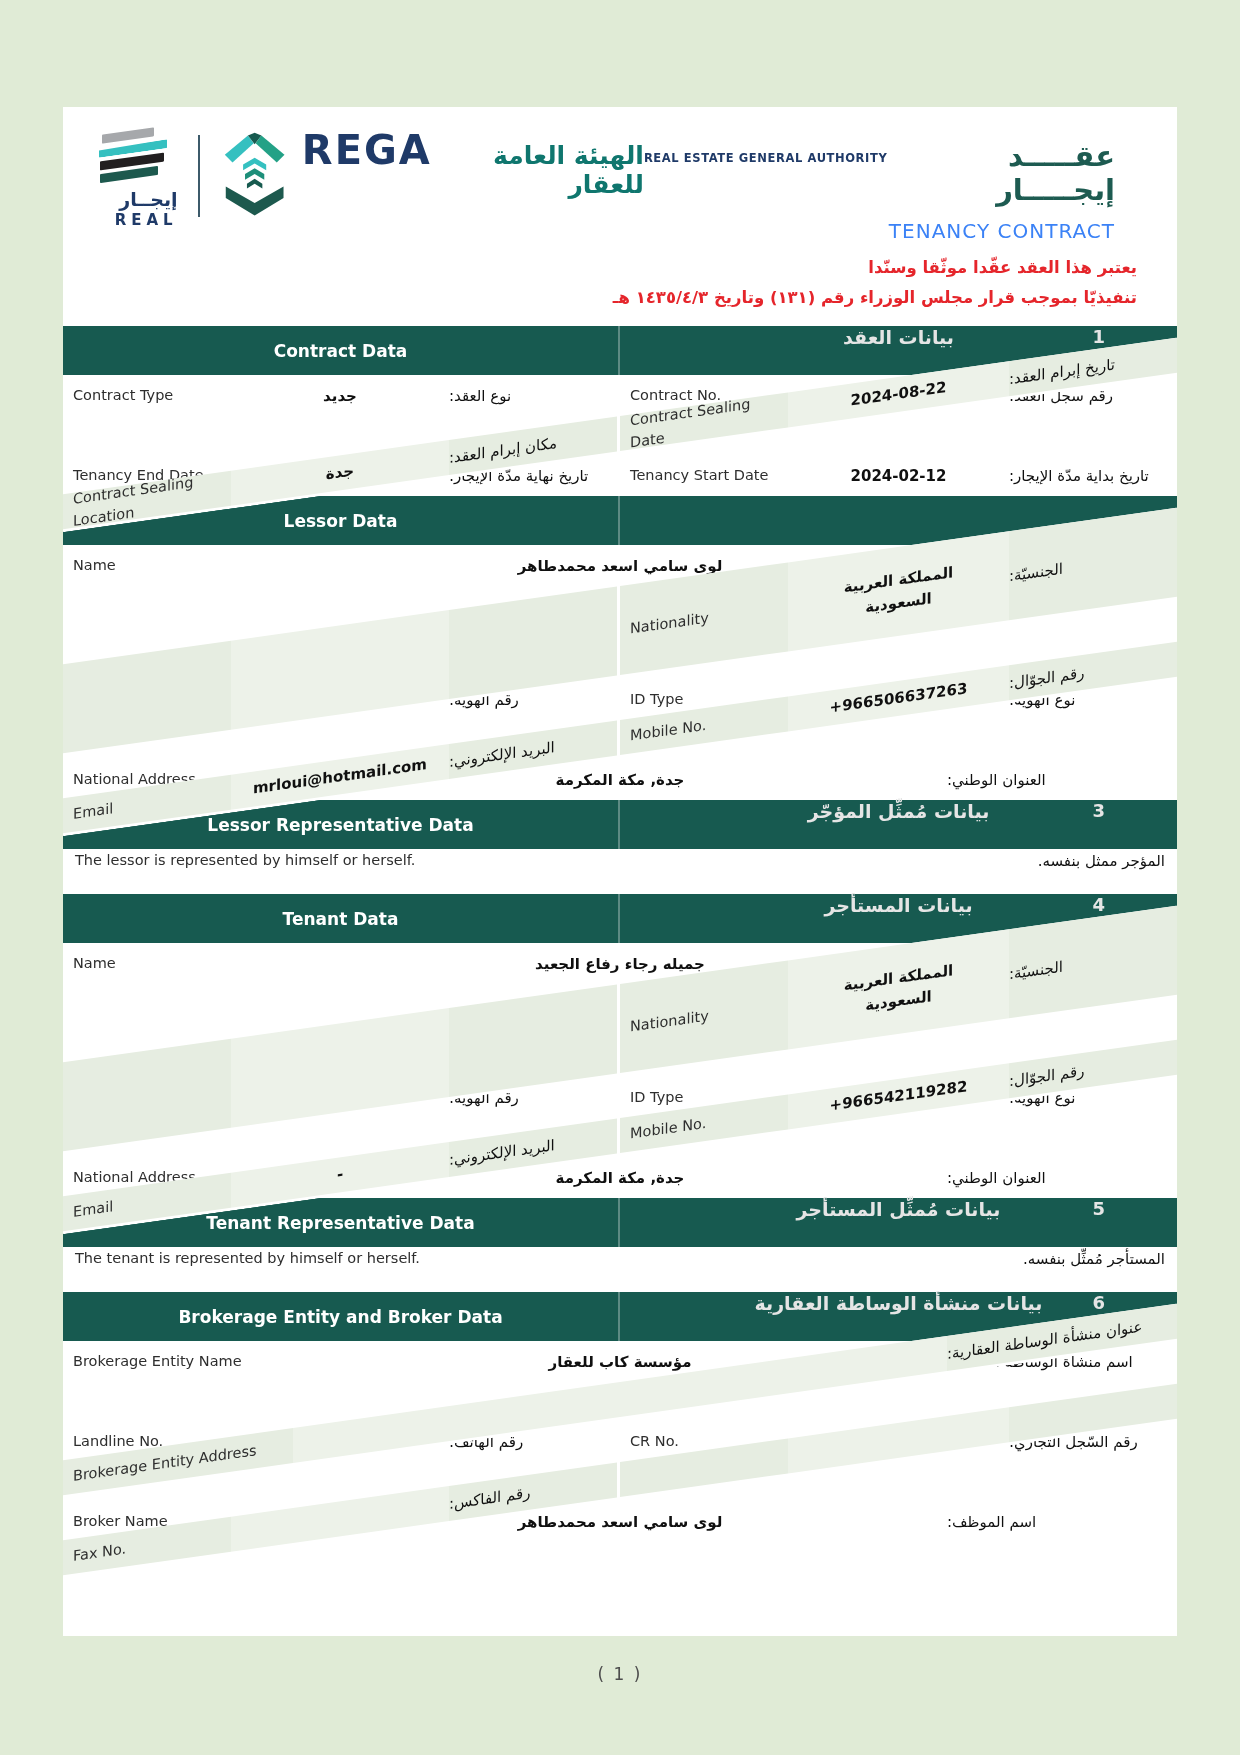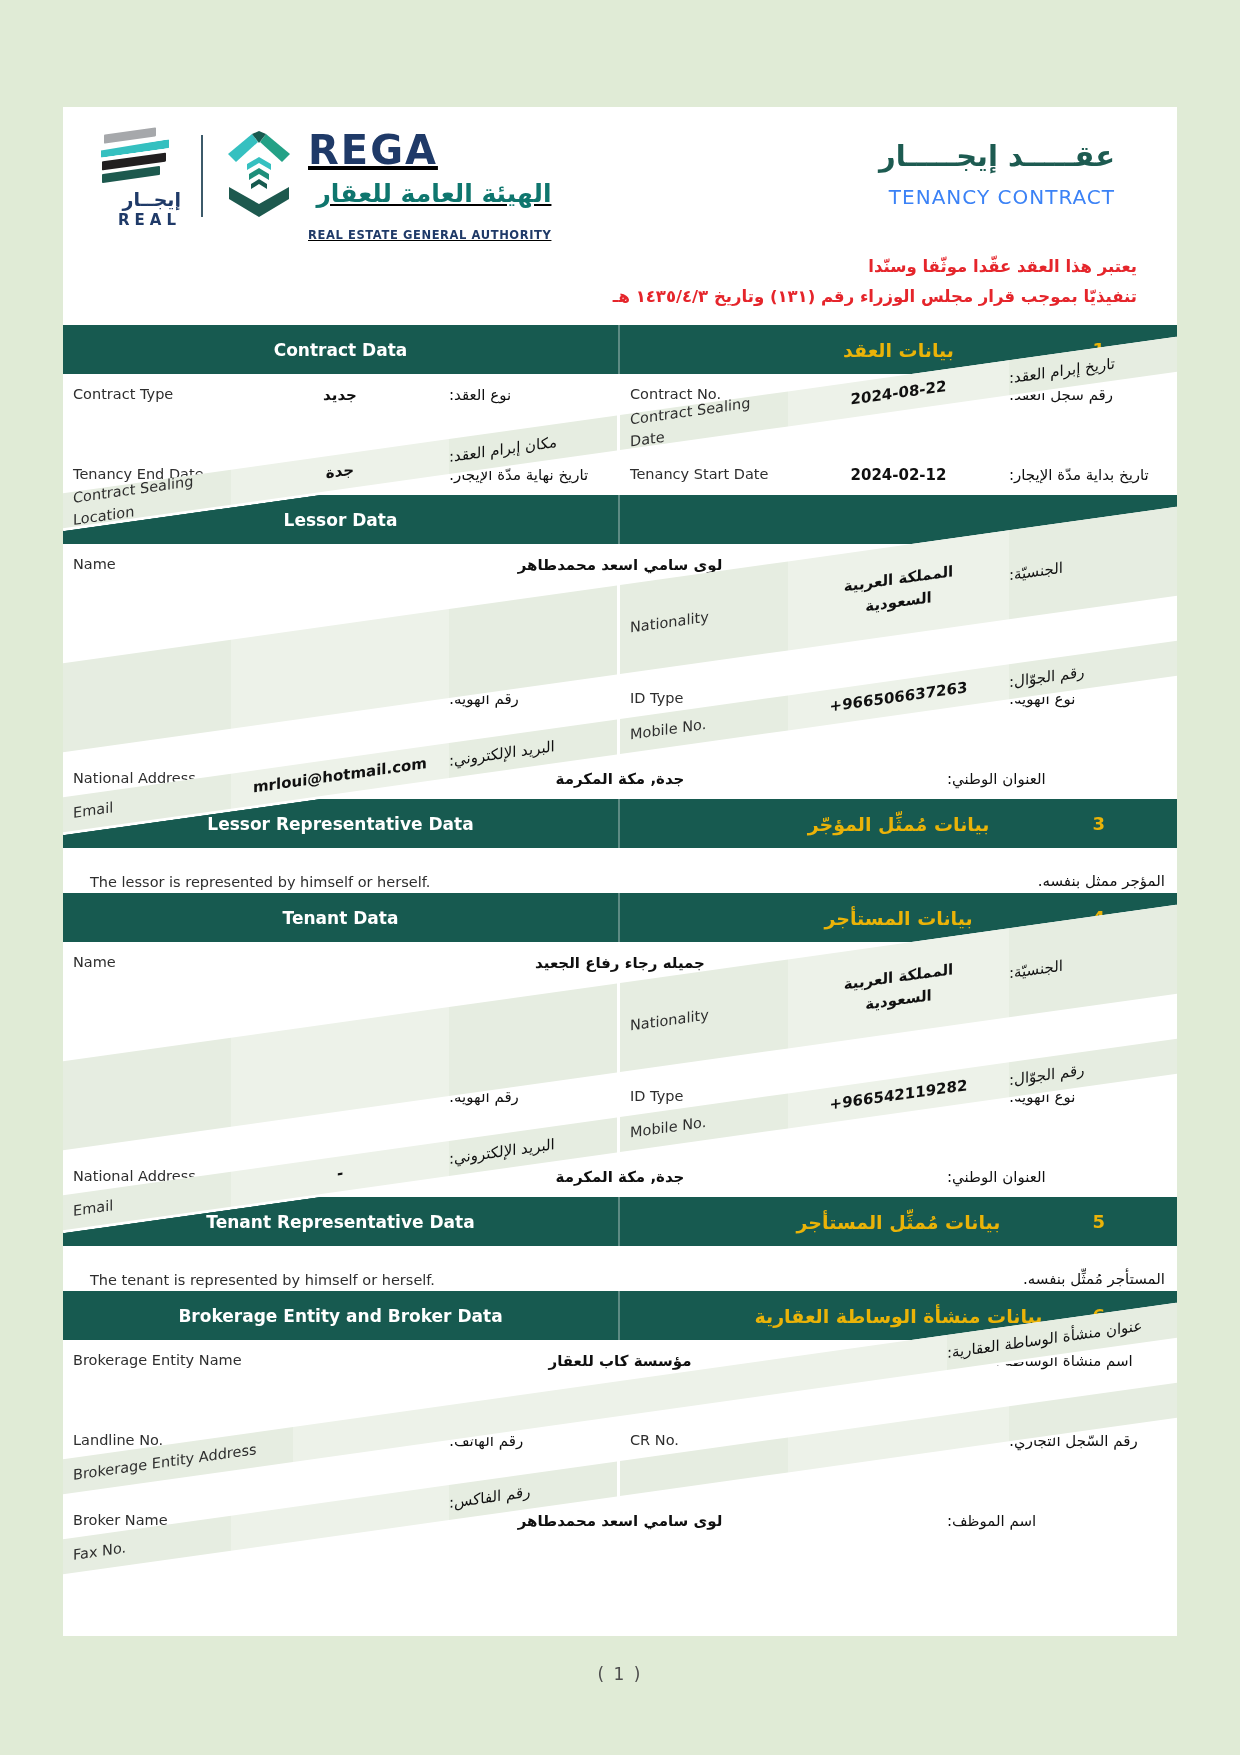--- a/index.html
+++ b/index.html
@@ -17,38 +17,38 @@
   .s1 { width:52px; background:#A6A8AB; margin-right:14px; }
   .s2 { width:68px; background:#35C0C0; clip-path:polygon(0 20%,100% 0,100% 100%,0 100%); }
   .s3 { width:64px; background:#221F20; margin-right:4px; }
   .s4 { width:58px; background:#1D594E; margin-right:10px; }
   .ejar-ar { color:#1F3A68; font-weight:bold; font-size:19px; margin-top:9px; }
   .ejar-en { color:#1F3A68; font-weight:bold; font-size:15px; letter-spacing:5px; margin-top:1px; }
 
   .logo-divider { width:2px; height:82px; background:#3C5A6A; margin-top:8px; }
 
   .rega-logo { display:flex; gap:13px; align-items:flex-start; padding-top:4px; }
-  .rega-text { display:flex; flex-direction:column;text-decoration:underline; }
+  .rega-text { display:flex; flex-direction:row; }
   .rega-name { font-size:40px; font-weight:bold; color:#1F3A68; line-height:0.95; letter-spacing:2px; }
   .rega-ar { font-size:25px; font-weight:bold; color:#0f766e; margin-top:10px; }
   .rega-en { font-size:11.5px; color:#1F3A68; font-weight:600; letter-spacing:0.6px; margin-top:20px; white-space:nowrap; }
 
   .doc-title { text-align:right; padding:12px 36px 0 0; }
   .title-ar { color:#1D5B51; font-weight:bold; font-size:29px; }
   .title-en { color:#3b82f6; font-weight:normal; font-size:20px; margin-top:12px; letter-spacing:1px; }
 
   .disclaimer { margin:10px 40px 14px auto; width:66%; 
                 color:#E5252B; font-weight:bold; font-size:16.5px; line-height:1.8; }
 
   
   .sec-bar { display:flex; height:52px; background:#175A50; border-bottom:3px solid #fff; }
   .sec-half-en { width:50%; display:flex; align-items:center; justify-content:center;
                  color:#fff; font-weight:bold; font-size:17px;
                  border-right:2px solid rgba(255,255,255,0.3); }
-  .sec-half-ar { width:50%; position:relative; display:flex; align-items:center; justify-content:center; color:#eab308; }
+  .sec-half-ar { width:50%; position:relative; display:flex; align-items:flex-start; justify-content:center; color:#e5e5e5; }
   .sec-title-ar-text { font-weight:bold; font-size:19px; }
   .sec-num { position:absolute; right:72px; font-weight:bold; font-size:18px; }
 
   
   .row { display:flex; min-height:38px; background:#fff; border-bottom:3px solid #fff; align-items:stretch; }
   .half { width:50%; display:flex; align-items:stretch; }
   .half-l { border-right:3px solid #fff; }
   .cell { display:flex; align-items:center; }
   .lbl-en { width:168px; padding-left:10px; font-size:14.5px; color:#2e2e2e; line-height:1.5; }
   .lbl-ar { width:168px; padding-right:12px; justify-content:flex-end; font-size:15px; color:#101010; text-align:right; }
@@ -56,21 +56,21 @@
 
   .row.stripe .cell { background:#E6EDE1; }
   .row.stripe .val  { background:#EDF2E9; }
 
   .row.full .lbl-en { width:230px; }
   .row.full .lbl-ar { width:230px; }
 
   .row.tall { min-height:92px; }
   .row.tall .half-r .val span { display:inline-block; max-width:150px; }
 
-  .row.note { min-height:42px; align-items:flex-end; justify-content:space-between; padding:0 12px 0 27px;gap:25px; }
+  .row.note { min-height:42px; align-items:flex-start; justify-content:space-between; padding:0 12px 0 12px;gap:25px; }
   .note-en { font-size:14.5px; color:#2e2e2e; }
   .note-ar { font-size:15px; color:#101010; }
 
   .page-number { position:absolute; left:0; right:0; top:1664px; text-align:center;
                  color:#4d4d4d; font-size:17px; letter-spacing:2px; }
 </style>
 </head>
 <body>
 
 <div class="page">

